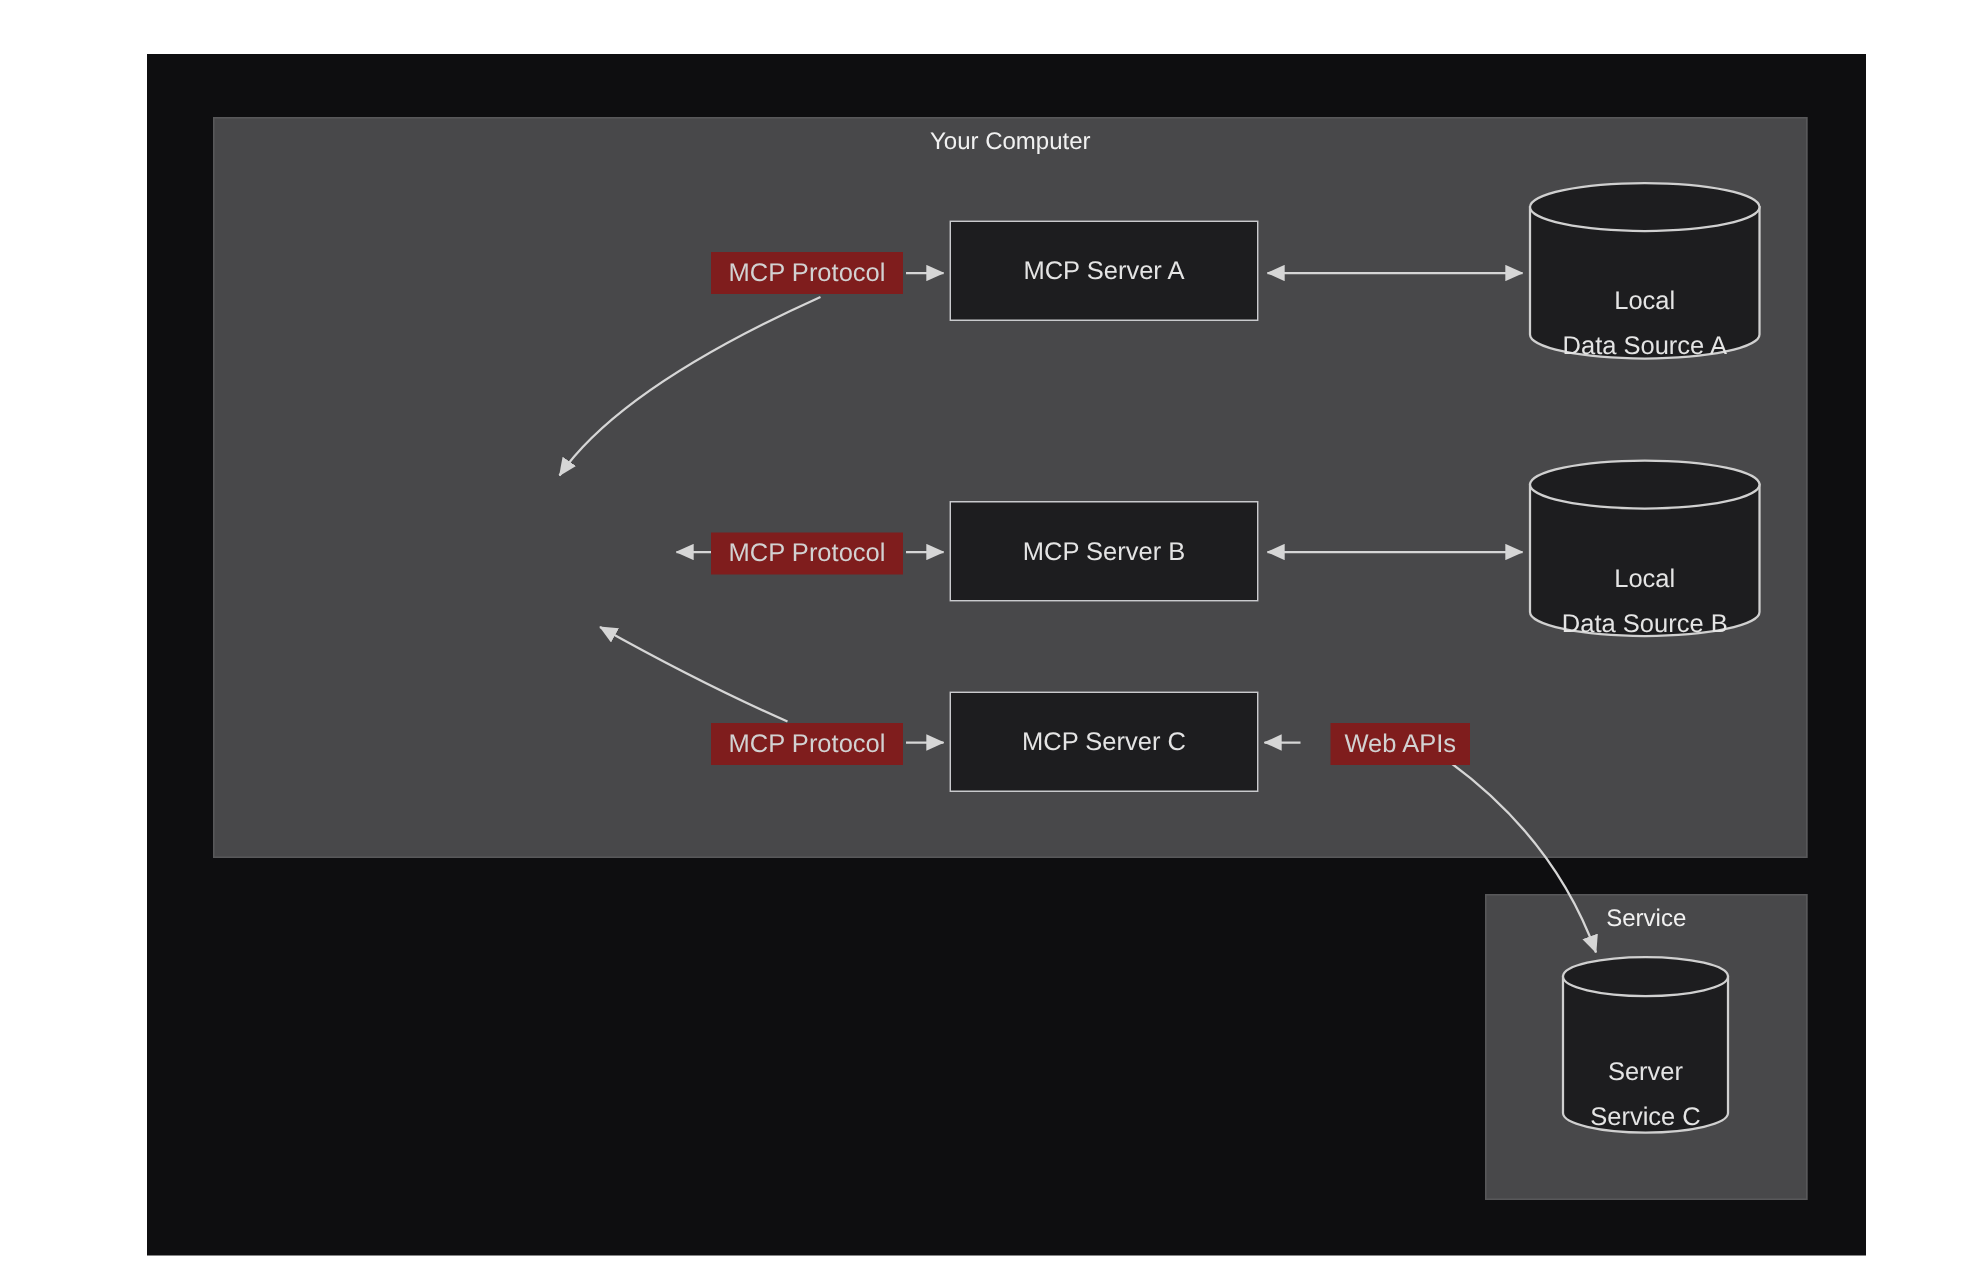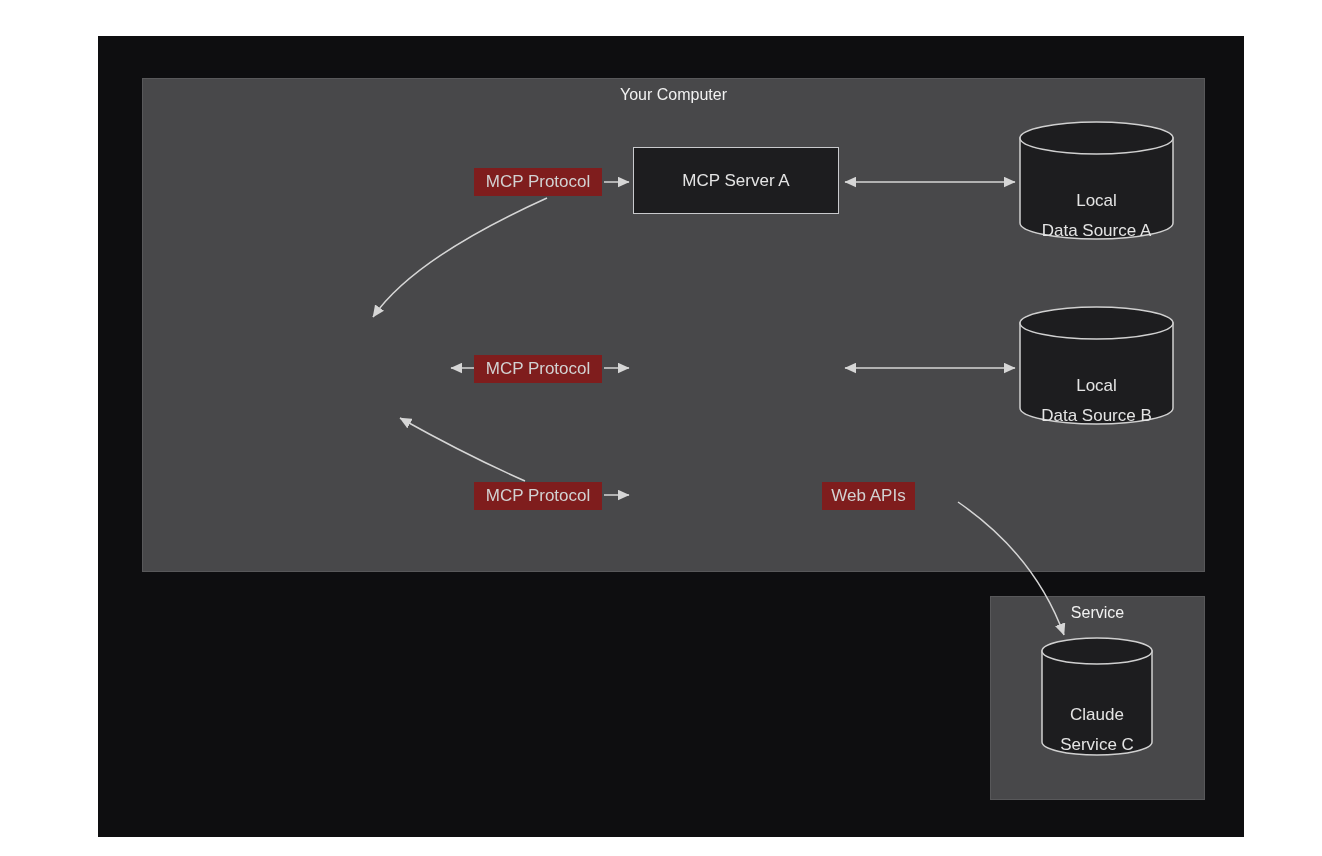--- a/index.html
+++ b/index.html
@@ -70,21 +70,21 @@
     color: #d2d2d2;
     font-size: 17px;
     display: flex;
     align-items: center;
     justify-content: center;
     z-index: 3;
   }
   #label-mcp-a    { left: 376px; top: 132px; width: 128px; height: 28px; }
   #label-mcp-b    { left: 376px; top: 319px; width: 128px; height: 28px; }
   #label-mcp-c    { left: 376px; top: 446px; width: 128px; height: 28px; }
-  #label-web-apis { left: 724px; top: 446px; width: 93px;  height: 28px; }
+  #label-web-apis { left: 789px; top: 446px; width: 93px;  height: 28px; }
   .cyl-text {
     position: absolute;
     display: flex;
     align-items: center;
     justify-content: center;
     text-align: center;
     color: #e4e4e4;
     font-size: 17px;
     line-height: 30px;
     white-space: pre-line;
@@ -138,26 +138,28 @@
       <path d="M747 332 L917 332" marker-start="url(#arrowhead)" marker-end="url(#arrowhead)"></path>
 
       <path d="M427 445 Q370 420 302 382" marker-end="url(#arrowhead)"></path>
       <path d="M506 459 L531 459" marker-end="url(#arrowhead)"></path>
       <path d="M769 459 L745 459" marker-end="url(#arrowhead)"></path>
       <path d="M860 466 Q937 519 966 599" marker-end="url(#arrowhead)"></path>
     </g>
   </svg>
 
   <div class="node" id="node-server-a">MCP Server A</div>
+  <div class="node" id="node-server-b">MCP Server B</div>
+  <div class="node" id="node-server-c">MCP Server C</div>
 
   <div class="edge-label" id="label-mcp-a">MCP Protocol</div>
   <div class="edge-label" id="label-mcp-b">MCP Protocol</div>
   <div class="edge-label" id="label-mcp-c">MCP Protocol</div>
   <div class="edge-label" id="label-web-apis">Web APIs</div>
 
   <div class="cyl-text" id="text-cyl-a">Local
 Data Source A</div>
   <div class="cyl-text" id="text-cyl-b">Local
 Data Source B</div>
-  <div class="cyl-text" id="text-cyl-c">Claude
+  <div class="cyl-text" id="text-cyl-c">Server
 Service C</div>
 
 </div>
 
 </body></html>

